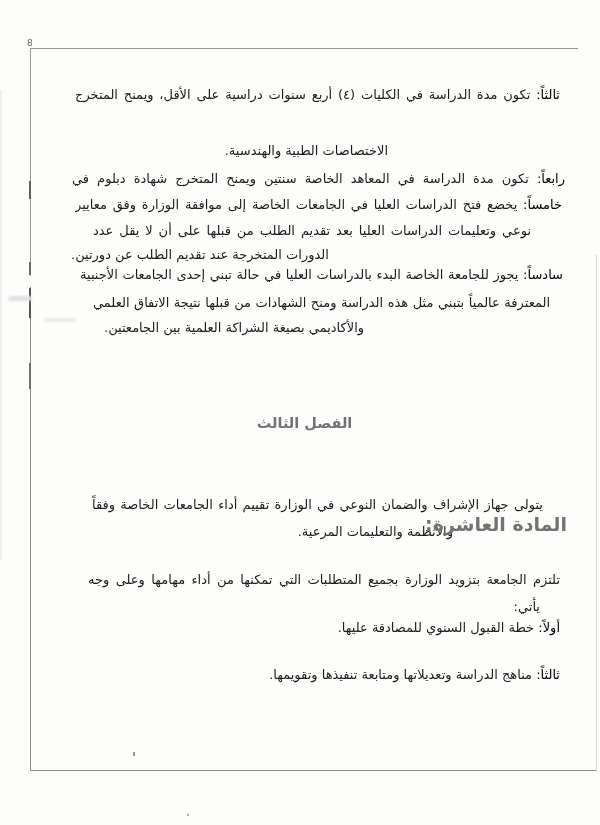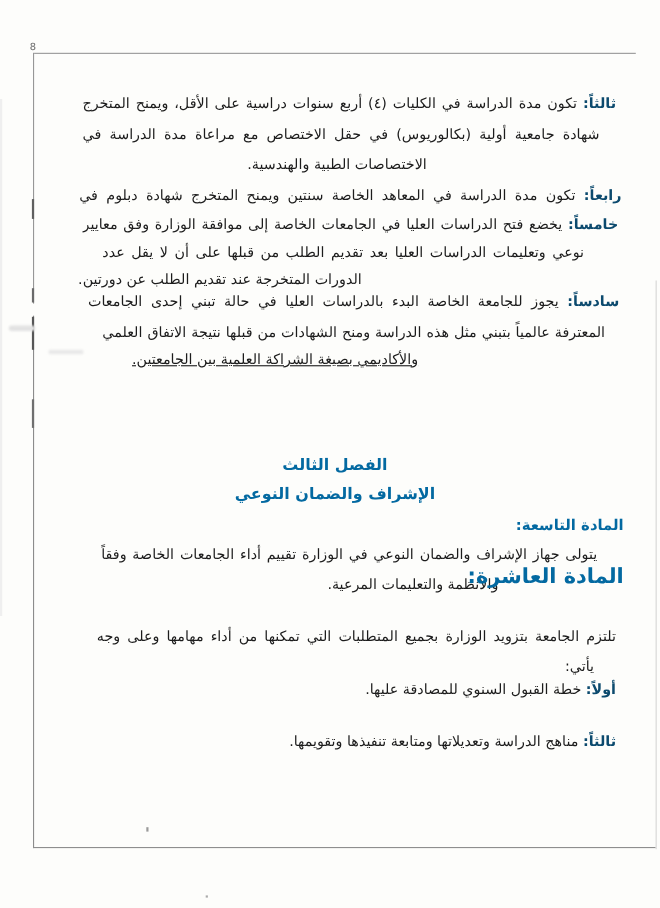--- a/index.html
+++ b/index.html
@@ -23,22 +23,22 @@
     font-size:13px; color:#1c1c1c;
     letter-spacing:0;
   }
   .jt {            
     text-align:justify; text-align-last:justify; text-justify:inter-word;
     overflow:hidden; white-space:normal;
   }
   .ar { white-space:nowrap; }       
   .al { white-space:nowrap; }       
   .ct { text-align:center; white-space:nowrap; }
-  .term { font-weight:bold; color:#0c4a6e; }
-  .heading { font-weight:bold; font-size:14px; color:#0369a1; }
+  .term { font-weight:normal; color:#000000; }
+  .heading { font-weight:bold; font-size:14px; color:#737373; }
   .small-mark { position:absolute; font-size:9px; color:#666; font-family:"DejaVu Sans", sans-serif; }
 </style>
 </head>
 <body>
 
 <div class="page">
 
   <div class="hline" style="left:31px; top:48px; width:547px; height:1px;"></div>
   <div class="vline" style="left:30px; top:48px; width:1px; height:228px;"></div>
   <div class="vline" style="left:30px; top:287px; width:1px; height:484px; background:#8c8c8c;"></div>
@@ -53,23 +53,20 @@
   <div class="artifact" style="left:8px; top:296px; width:24px; height:5px; background:#e2e2e2; border-radius:3px; filter:blur(1px);"></div>
   <div class="artifact" style="left:44px; top:318px; width:32px; height:4px; background:#e9e9e9; border-radius:2px; filter:blur(1px);"></div>
   <div class="artifact" style="left:133px; top:752px; width:2px; height:4px; background:#9a9a9a;"></div>
   <div class="artifact" style="left:187px; top:814px; width:2px; height:2px; background:#ababab;"></div>
   <div class="artifact" style="left:0; top:90px; width:2px; height:470px; background:#efefef;"></div>
 
   <div class="ln jt" style="top:81px; right:40px; left:75px;">
     <span class="term">ثالثاً:</span>
     <span>تكون مدة الدراسة في الكليات (٤) أربع سنوات دراسية على الأقل، ويمنح المتخرج منها</span>
   </div>
-  <div class="ln jt" style="top:109px; right:55px; left:75px;">
-    <span>شهادة جامعية أولية (بكالوريوس) في حقل الاختصاص مع مراعاة مدة الدراسة في</span>
-  </div>
   <div class="ln ar" style="top:137px; right:212px;">
     <span>الاختصاصات الطبية والهندسية.</span>
   </div>
 
   <div class="ln jt" style="top:165px; right:35px; left:72px;">
     <span class="term">رابعاً:</span>
     <span>تكون مدة الدراسة في المعاهد الخاصة سنتين ويمنح المتخرج شهادة دبلوم في الاختصاص.</span>
   </div>
 
   <div class="ln jt" style="top:191px; right:38px; left:75px;">
@@ -83,34 +80,28 @@
     <span>الدورات المتخرجة عند تقديم الطلب عن دورتين.</span>
   </div>
 
   <div class="ln jt" style="top:261px; right:37px; left:80px;">
     <span class="term">سادساً:</span>
     <span>يجوز للجامعة الخاصة البدء بالدراسات العليا في حالة تبني إحدى الجامعات الأجنبية</span>
   </div>
   <div class="ln jt" style="top:289px; right:50px; left:93px;">
     <span>المعترفة عالمياً بتبني مثل هذه الدراسة ومنح الشهادات من قبلها نتيجة الاتفاق العلمي</span>
   </div>
-  <div class="ln al" style="top:314px; left:120px;text-decoration:underline;">
+  <div class="ln al" style="top:314px; left:104px;">
     <span>والأكاديمي بصيغة الشراكة العلمية بين الجامعتين.</span>
   </div>
 
   <div class="ln ct heading" style="top:409px; left:31px; right:22px; font-size:14.5px;">
     <span>الفصل الثالث</span>
   </div>
-  <div class="ln ct heading" style="top:436px; left:31px; right:22px; font-size:14.5px;">
-    <span>الإشراف والضمان النوعي</span>
-  </div>
 
-  <div class="ln ar heading" style="top:464px; right:33px; font-size:13.5px;">
-    <span>المادة التاسعة:</span>
-  </div>
   <div class="ln jt" style="top:491px; right:57px; left:92px;">
     <span>يتولى جهاز الإشراف والضمان النوعي في الوزارة تقييم أداء الجامعات الخاصة وفقاً للقوانين</span>
   </div>
   <div class="ln ar" style="top:518px; right:147px;">
     <span>والأنظمة والتعليمات المرعية.</span>
   </div>
 
   <div class="ln ar heading" style="top:510px; right:33px; font-size:19px;">
     <span>المادة العاشرة:</span>
   </div>

